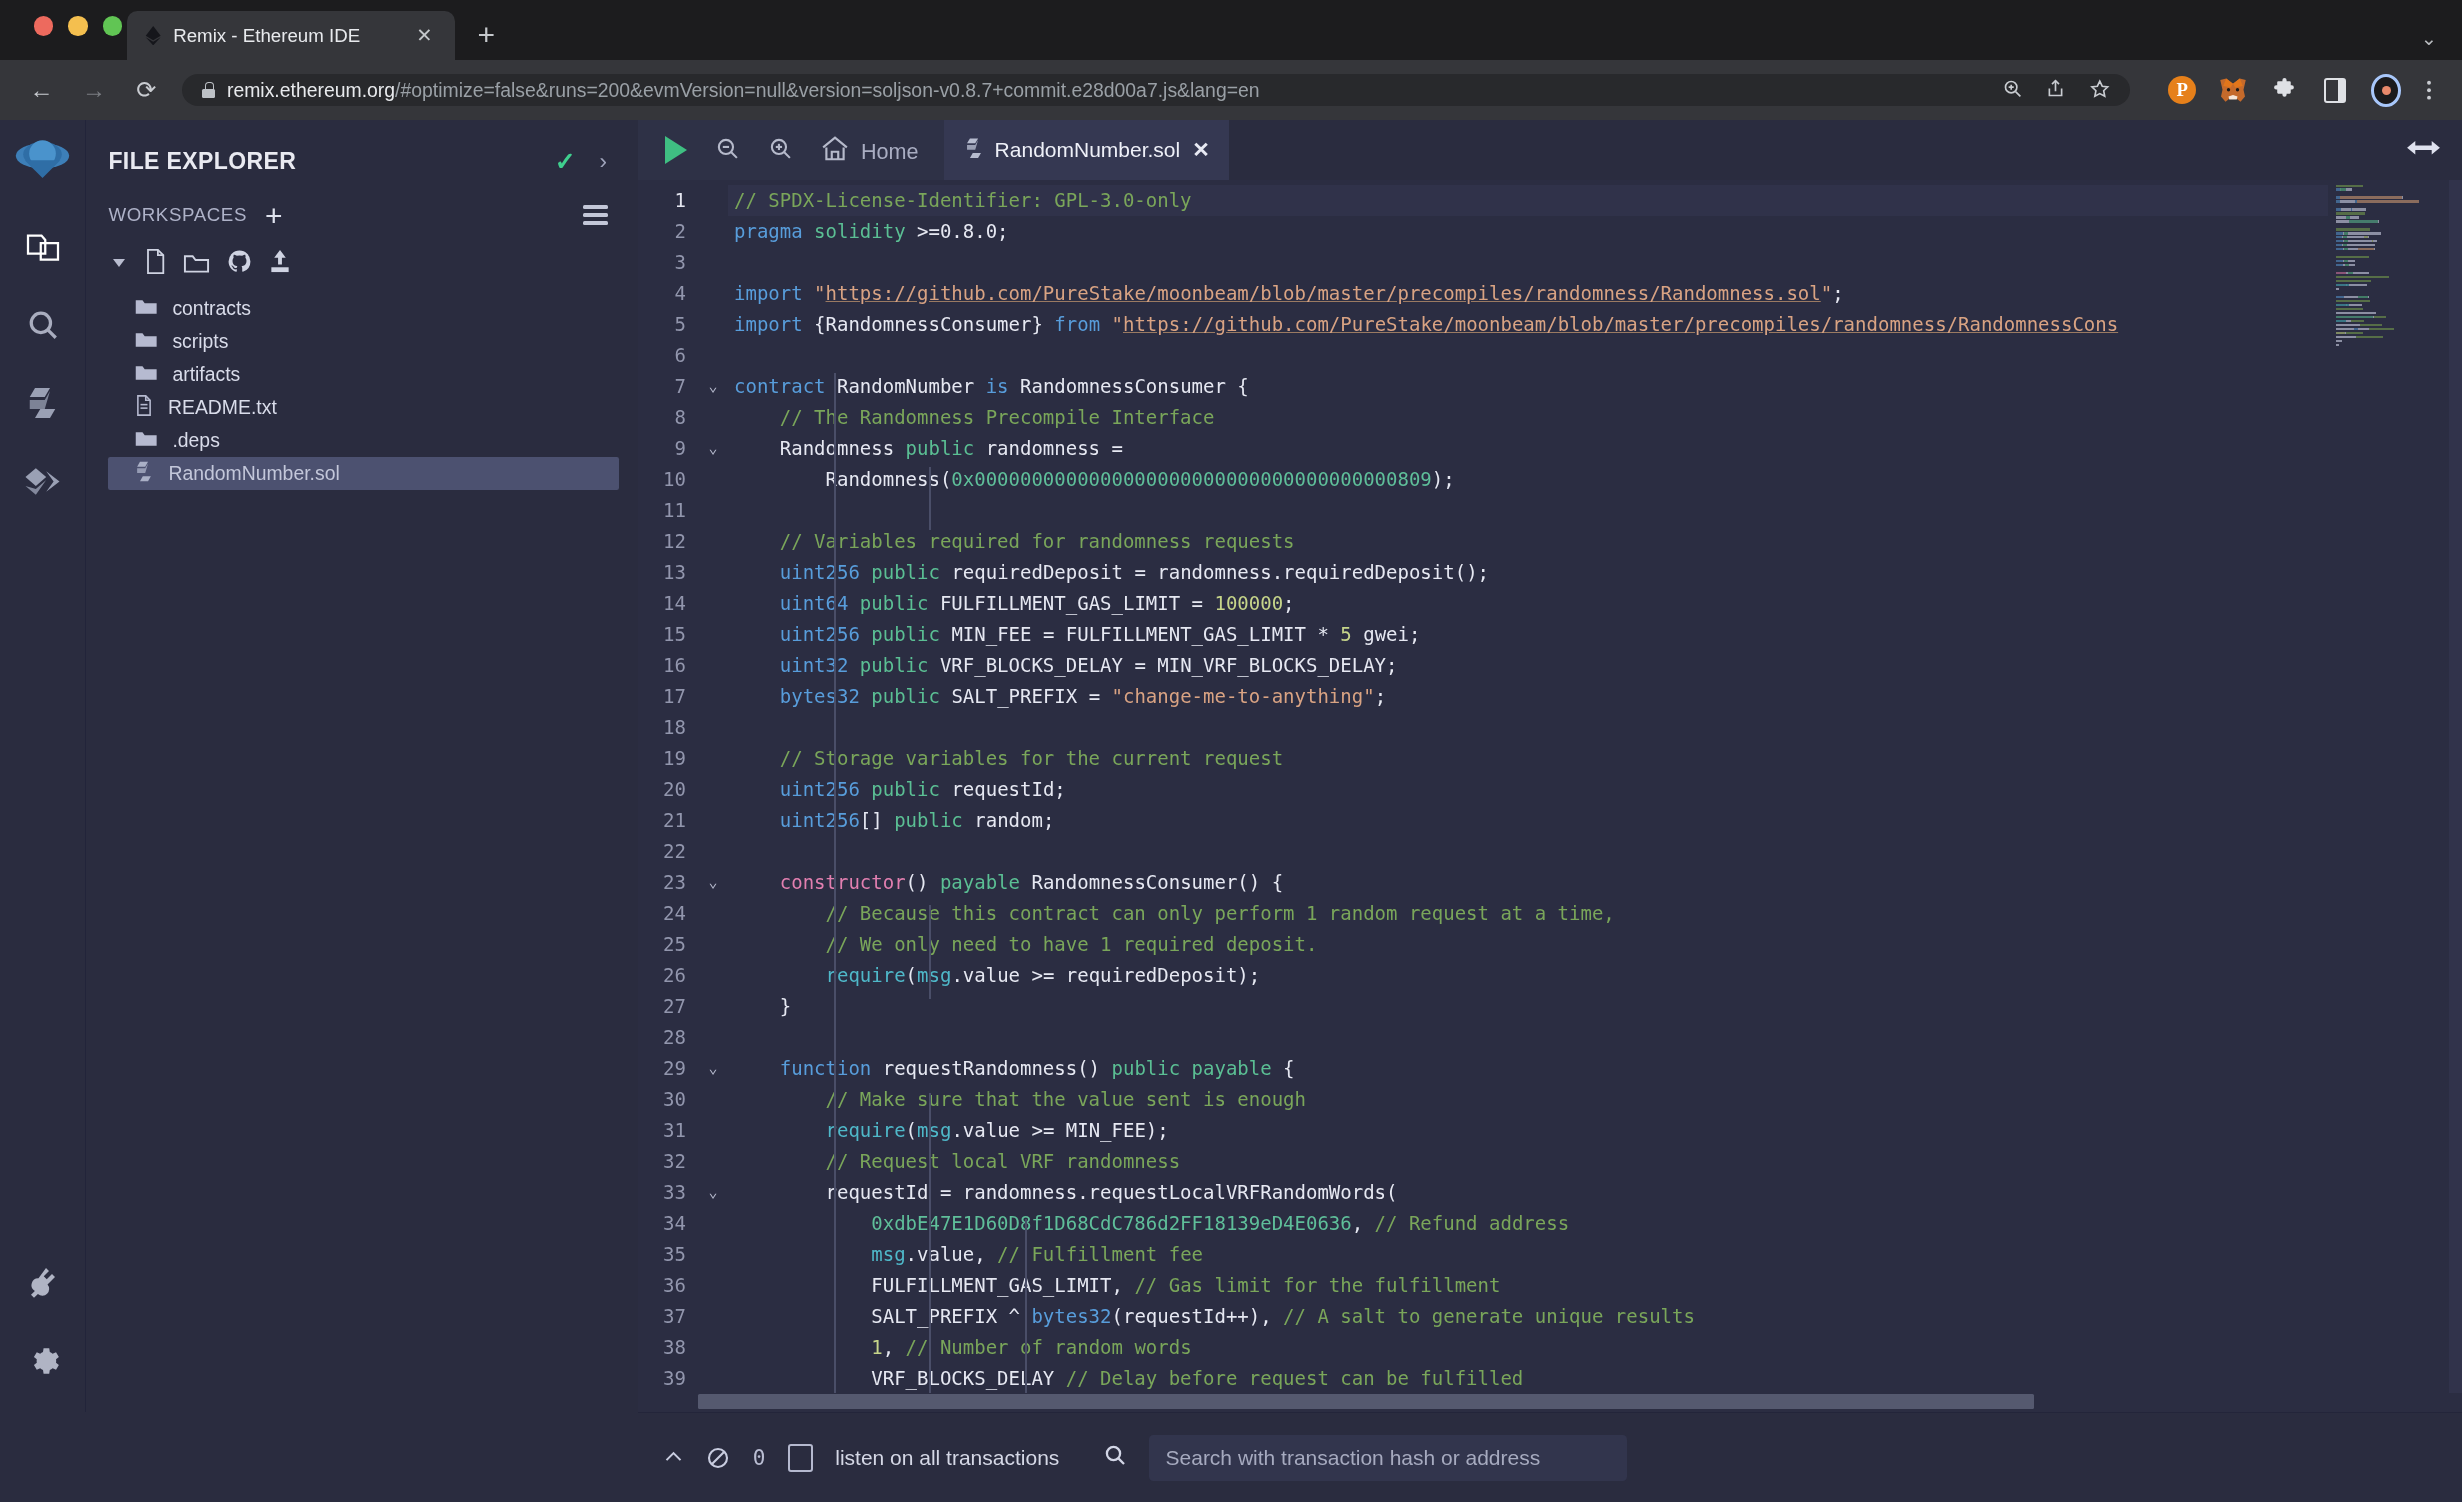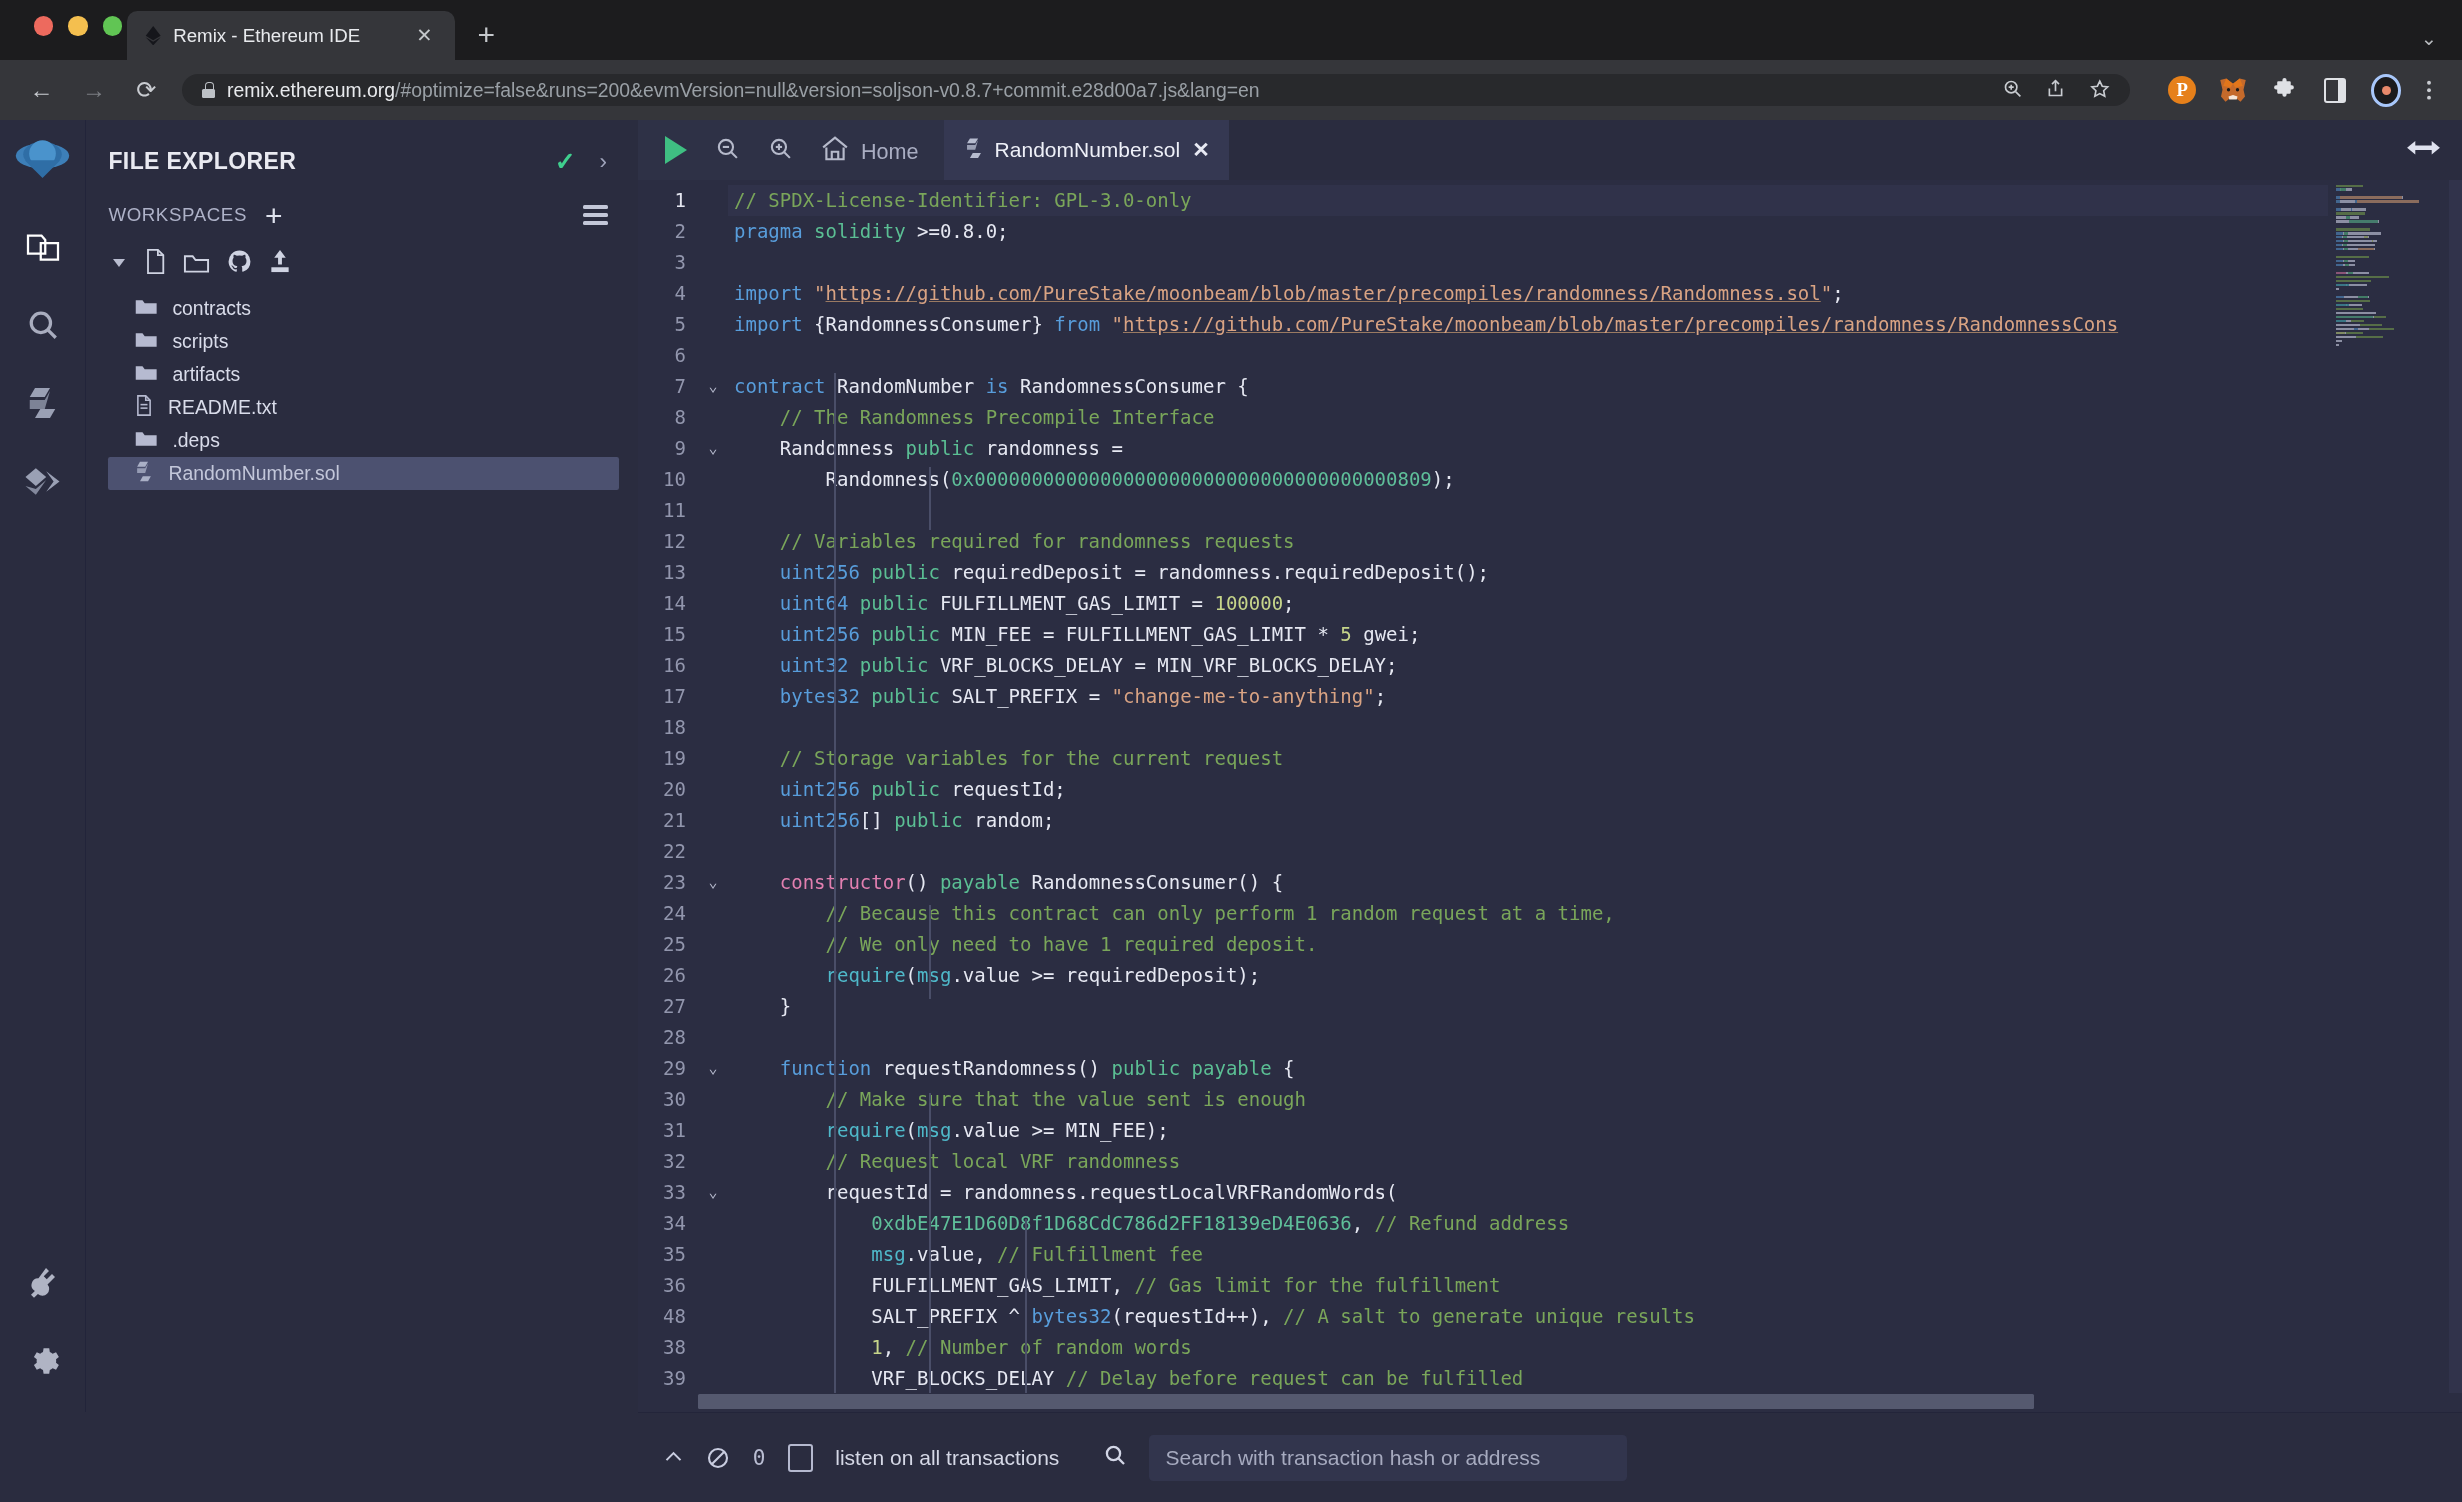--- a/index.html
+++ b/index.html
@@ -472,21 +472,21 @@
             <div class="ln">27</div>
             <div class="ln">28</div>
             <div class="ln">29</div>
             <div class="ln">30</div>
             <div class="ln">31</div>
             <div class="ln">32</div>
             <div class="ln">33</div>
             <div class="ln">34</div>
             <div class="ln">35</div>
             <div class="ln">36</div>
-            <div class="ln">48</div>
+            <div class="ln">37</div>
             <div class="ln">38</div>
             <div class="ln">39</div>
           </div>
         <div class="fold">
             <div class="fl"></div>
             <div class="fl"></div>
             <div class="fl"></div>
             <div class="fl"></div>
             <div class="fl"></div>
             <div class="fl"></div>

